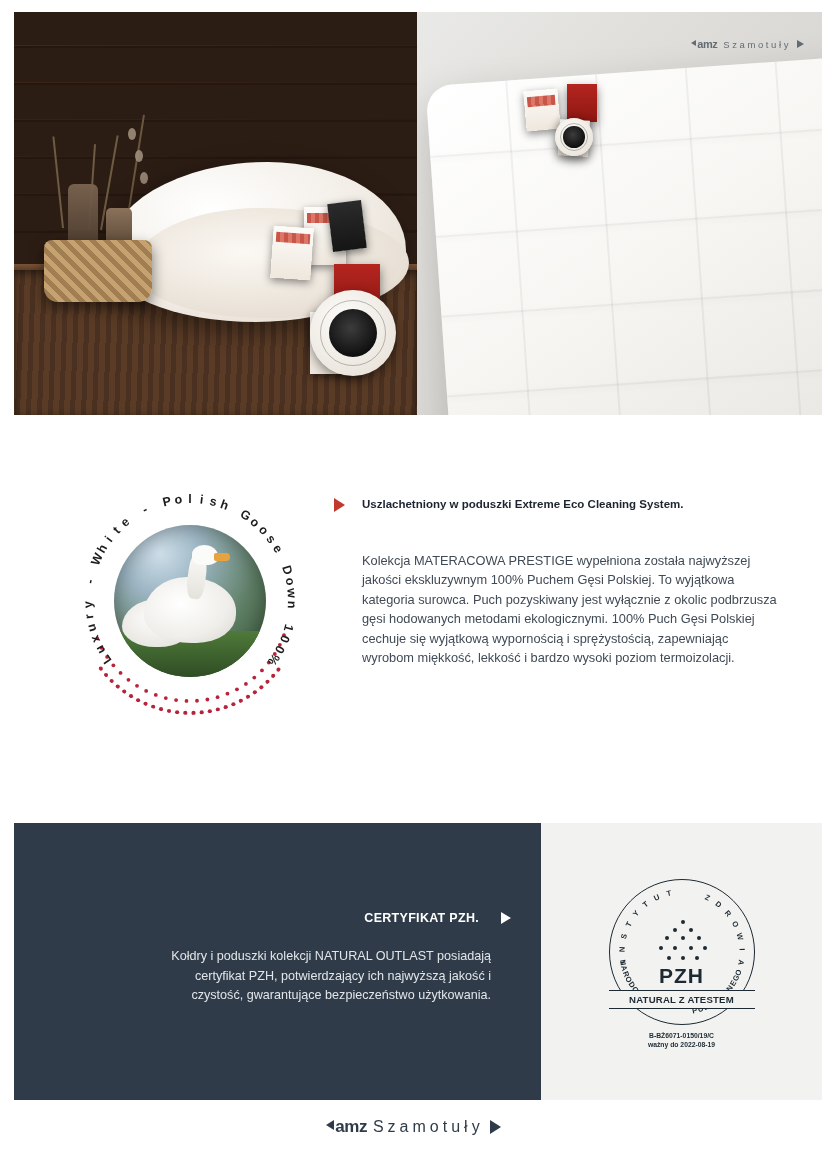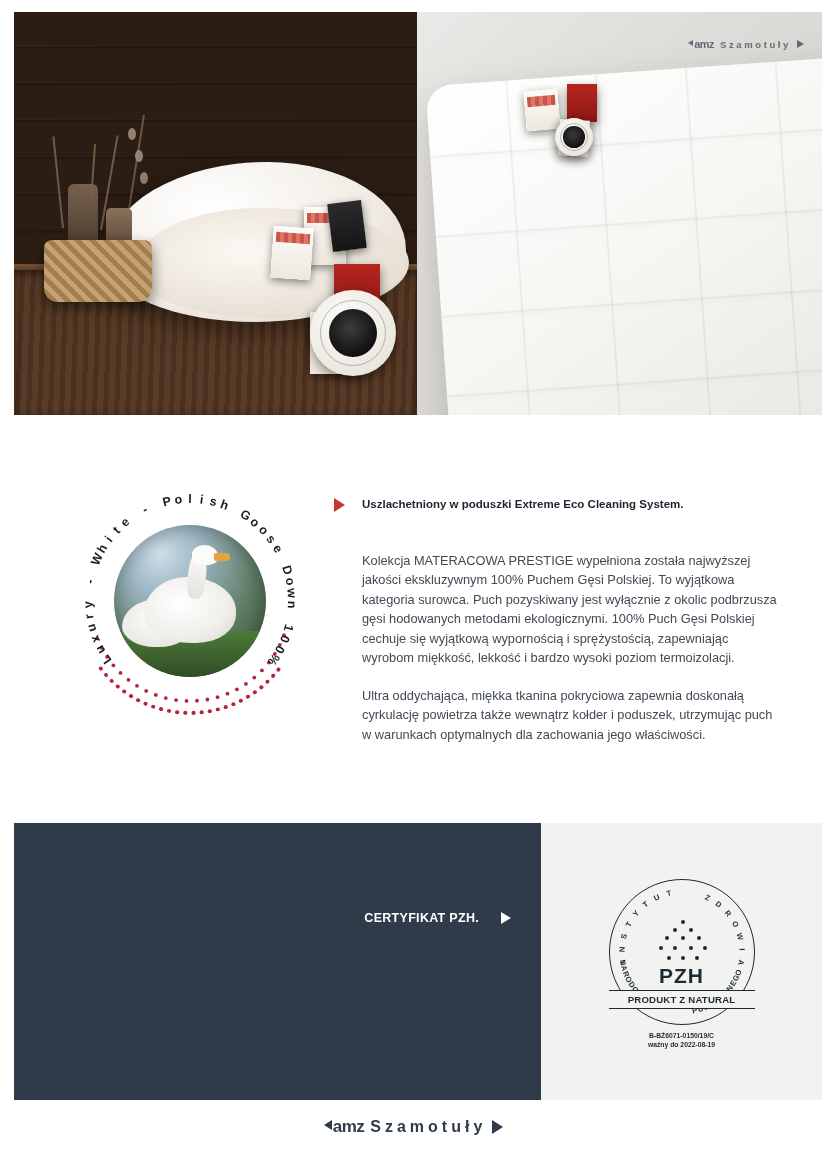--- a/index.html
+++ b/index.html
@@ -330,21 +330,21 @@
     font-size: 17px; font-weight: 700; color: #2f3b49; letter-spacing: -.5px;
   }
   .logo-amz::before {
     content: ""; position: absolute; left: -9px; top: 3px;
     width: 0; height: 0;
     border-right: 8px solid #2f3b49;
     border-top: 5px solid transparent;
     border-bottom: 5px solid transparent;
   }
   .logo-word {
-    font-size: 16px; font-weight: 700; color: #2f3b49; letter-spacing: 4px;
+    font-size: 16px; font-weight: 400; color: #2f3b49; letter-spacing: 4px;
   }
   .logo-flag {
     width: 0; height: 0;
     border-left: 11px solid #2f3b49;
     border-top: 7px solid transparent;
     border-bottom: 7px solid transparent;
   }
   .logo-sm .logo-amz { font-size: 11px; }
   .logo-sm .logo-amz::before { left:-6px; top:2px; border-right-width:5px; border-top-width:3.5px; border-bottom-width:3.5px;}
   .logo-sm .logo-word { font-size: 9.5px; letter-spacing: 2.6px; }
@@ -551,31 +551,31 @@
         </div>
     </div>
 
     <div class="art-head">
       <span class="tri"></span>
       <div class="art-sub">Uszlachetniony w poduszki Extreme Eco Cleaning System.</div>
     </div>
 
     <div class="art-body">
       <p>Kolekcja MATERACOWA PRESTIGE wypełniona została najwyższej jakości ekskluzywnym 100% Puchem Gęsi Polskiej. To wyjątkowa kategoria surowca. Puch pozyskiwany jest wyłącznie z okolic podbrzusza gęsi hodowanych metodami ekologicznymi. 100% Puch Gęsi Polskiej cechuje się wyjątkową wypornością i sprężystością, zapewniając wyrobom miękkość, lekkość i bardzo wysoki poziom termoizolacji.</p>
-      <p>Ultra oddychająca, miękka tkanina pokryciowa zapewnia doskonałą cyrkulację powietrza także wewnątrz kołder i poduszek, utrzymując puch w warunkach optymalnych dla zachowania jego właściwości.</p>
     </div>
   </div>
 
   <div class="bottom">
 
     <div class="cert-dark">
       <div class="cert-head">
         <span class="cert-title">CERTYFIKAT PZH.</span>
         <span class="tri-w"></span>
       </div>
+      <div class="cert-body">Kołdry i poduszki kolekcji NATURAL OUTLAST posiadają certyfikat PZH, potwierdzający ich najwyższą jakość i czystość, gwarantujące bezpieczeństwo użytkowania.</div>
     </div>
 
     <div class="cert-light">
       <div class="pzh">
         <div class="pzh-circle">
           <div class="pzh-ring-text" id="pzh-ring">
               <span style="transform: translate(-59.0885px, 10.4189px) rotate(-100deg) translate(-50%, -50%);">I</span>
               <span style="transform: translate(-59.9429px, -2.61716px) rotate(-87.5deg) translate(-50%, -50%);">N</span>
               <span style="transform: translate(-57.9555px, -15.5291px) rotate(-75deg) translate(-50%, -50%);">S</span>
               <span style="transform: translate(-53.2206px, -27.7049px) rotate(-62.5deg) translate(-50%, -50%);">T</span>
@@ -629,21 +629,21 @@
             <div class="pzh-dot" style="left:42px; top:16px;"></div>
             <div class="pzh-dot" style="left:4px;  top:26px;"></div>
             <div class="pzh-dot" style="left:18px; top:26px;"></div>
             <div class="pzh-dot" style="left:34px; top:26px;"></div>
             <div class="pzh-dot" style="left:48px; top:26px;"></div>
             <div class="pzh-dot" style="left:12px; top:36px;"></div>
             <div class="pzh-dot" style="left:26px; top:36px;"></div>
             <div class="pzh-dot" style="left:40px; top:36px;"></div>
           </div>
           <div class="pzh-word">PZH</div>
-          <div class="pzh-band">PRODUKT Z NATURAL</div>
+          <div class="pzh-band">NATURAL Z ATESTEM</div>
         </div>
         <div class="pzh-code">
           <div>B-BŻ6071-0150/19/C</div>
           <div>ważny do 2022-08-19</div>
         </div>
       </div>
     </div>
   </div>
 
   <div class="footer">

